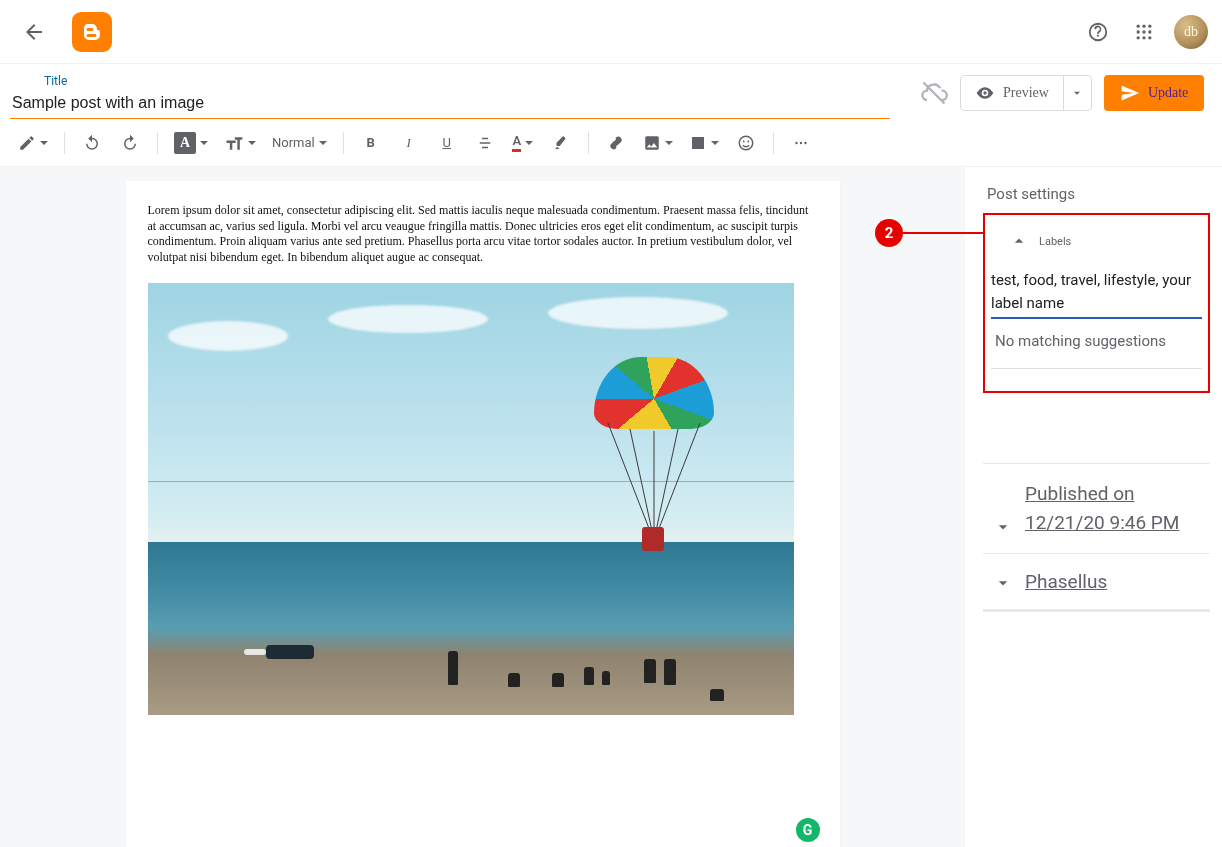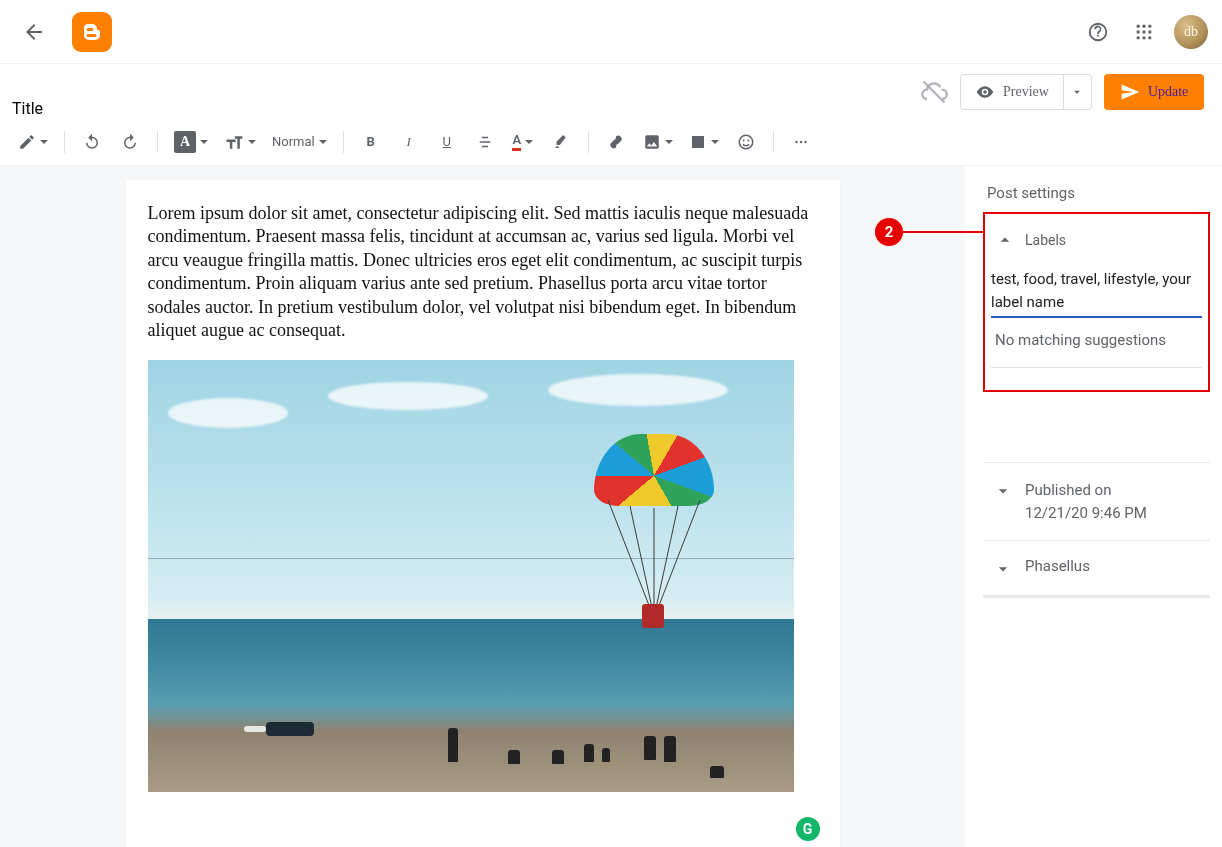--- a/index.html
+++ b/index.html
@@ -54,21 +54,21 @@
     justify-content: center;
     font-family: Georgia, serif;
     font-size: 14px;
   }
   .second-row {
     display: flex;
     align-items: flex-end;
     padding: 10px 14px 0 10px;
   }
   .title-wrap { flex: 0 0 910px; padding-right: 30px; }
-  .title-label { font-size: 16px; color: #000000; padding-left: 2px; }
+  .title-label { font-size: 12px; color: #0369a1; padding-left: 2px; margin-left: 32px; }
   .title-input {
     width: 100%;
     border: none;
     border-bottom: 1px solid #ff8000;
     font-size: 16px;
     color: #202124;
     padding: 6px 2px 6px 2px;
     outline: none;
     background: transparent;
   }
@@ -162,21 +162,21 @@
   }
   .paper {
     width: 714px;
     background: #fff;
     box-shadow: 0 1px 2px rgba(0,0,0,0.05);
     padding: 22px 22px 26px 22px;
     position: relative;
   }
   .body-text {
     font-family: Georgia, 'Times New Roman', serif;
-    font-size: 18px;
+    font-size: 12px;
     line-height: 1.3;
     color: #111;
   }
   .post-image {
     width: 646px;
     height: 432px;
     margin-top: 18px;
     position: relative;
     overflow: hidden;
   }
@@ -223,24 +223,24 @@
   }
   .side-title { color: #5f6368; font-size: 15px; margin: 6px 0 10px 4px; }
   .labels-box {
     border: 2px solid #e60000;
     padding: 6px 0 16px 0;
     position: relative;
     min-height: 180px;
   }
   .section-row {
     display:flex; align-items:center; gap: 10px;
-    padding: 10px 10px;
+    padding: 10px 24px;
     cursor:pointer;
     color:#5f6368;
-    font-size:14px;
+    font-size:11px;
     text-align:right;
   }
   .section-row svg{width:20px;height:20px;flex:0 0 20px;}
   .labels-input {
     width: calc(100% - 12px);
     margin: 8px 6px 0 6px;
     border:none;
     border-bottom: 2px solid #2a56c6;
     font-size: 15px;
     font-family: inherit;
@@ -263,21 +263,21 @@
     display:flex;align-items:center;
   }
   .callout-badge{
     width:28px;height:28px;border-radius:50%;
     background:#e60000;color:#fff;
     display:flex;align-items:center;justify-content:center;
     font-weight:700;font-size:15px;
   }
   .callout-line{width:82px;height:2px;background:#e60000;}
   hr.side-div {border:none;border-top:1px solid #e8e8e8;margin: 0;}
-  .side-section{padding:16px 10px;display:flex;align-items:flex-start;gap:12px;color:#5f6368;cursor:pointer;font-size:15px;}
+  .side-section{padding:16px 10px;display:flex;align-items:flex-end;gap:12px;color:#5f6368;cursor:pointer;font-size:19px;text-decoration:underline;}
   .side-section svg{width:20px;height:20px;flex:0 0 20px;margin-top:2px;}
   .pub-text{line-height:1.5;}
 </style>
 </head>
 <body>
 
 <div class="topbar">
   <div class="back-btn">
     <svg viewBox="0 0 24 24" width="24" height="24">
         <path fill="currentColor" d="M20 11H7.8l5.6-5.6L12 4l-8 8 8 8 1.4-1.4L7.8 13H20z"></path>
@@ -309,20 +309,21 @@
           <circle cx="19" cy="19" r="2"></circle>
         </g>
       </svg>
   </div>
   <div class="avatar">db</div>
 </div>
 
 <div class="second-row">
   <div class="title-wrap">
     <div class="title-label">Title</div>
+    <input class="title-input" value="Sample post with an image" style="">
   </div>
   <div class="title-actions">
     <div class="cloud-off">
       <svg viewBox="0 0 24 24" width="28" height="28">
           <path fill="none" stroke="currentColor" stroke-width="2" d="M6 18a4 4 0 0 1 0-8 6 6 0 0 1 11.3-2M19 18a4 4 0 0 0 0-8h-.5M3 3l18 18"></path>
         </svg>
     </div>
     <div class="preview-group">
       <div class="preview-btn">
         <svg viewBox="0 0 24 24">

